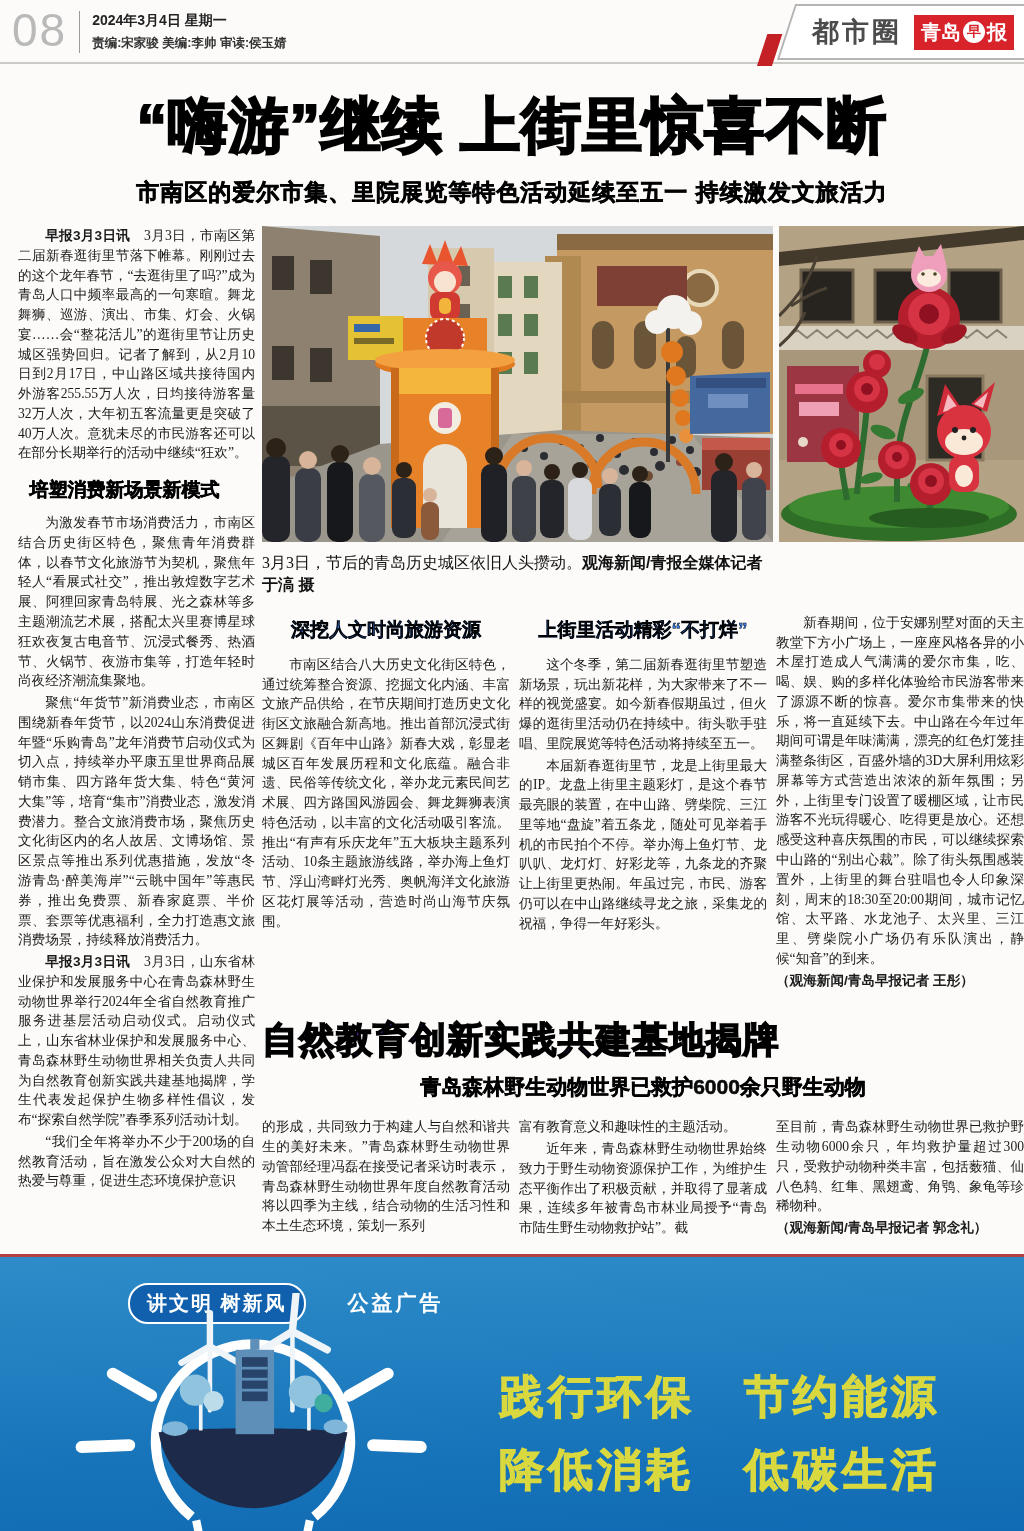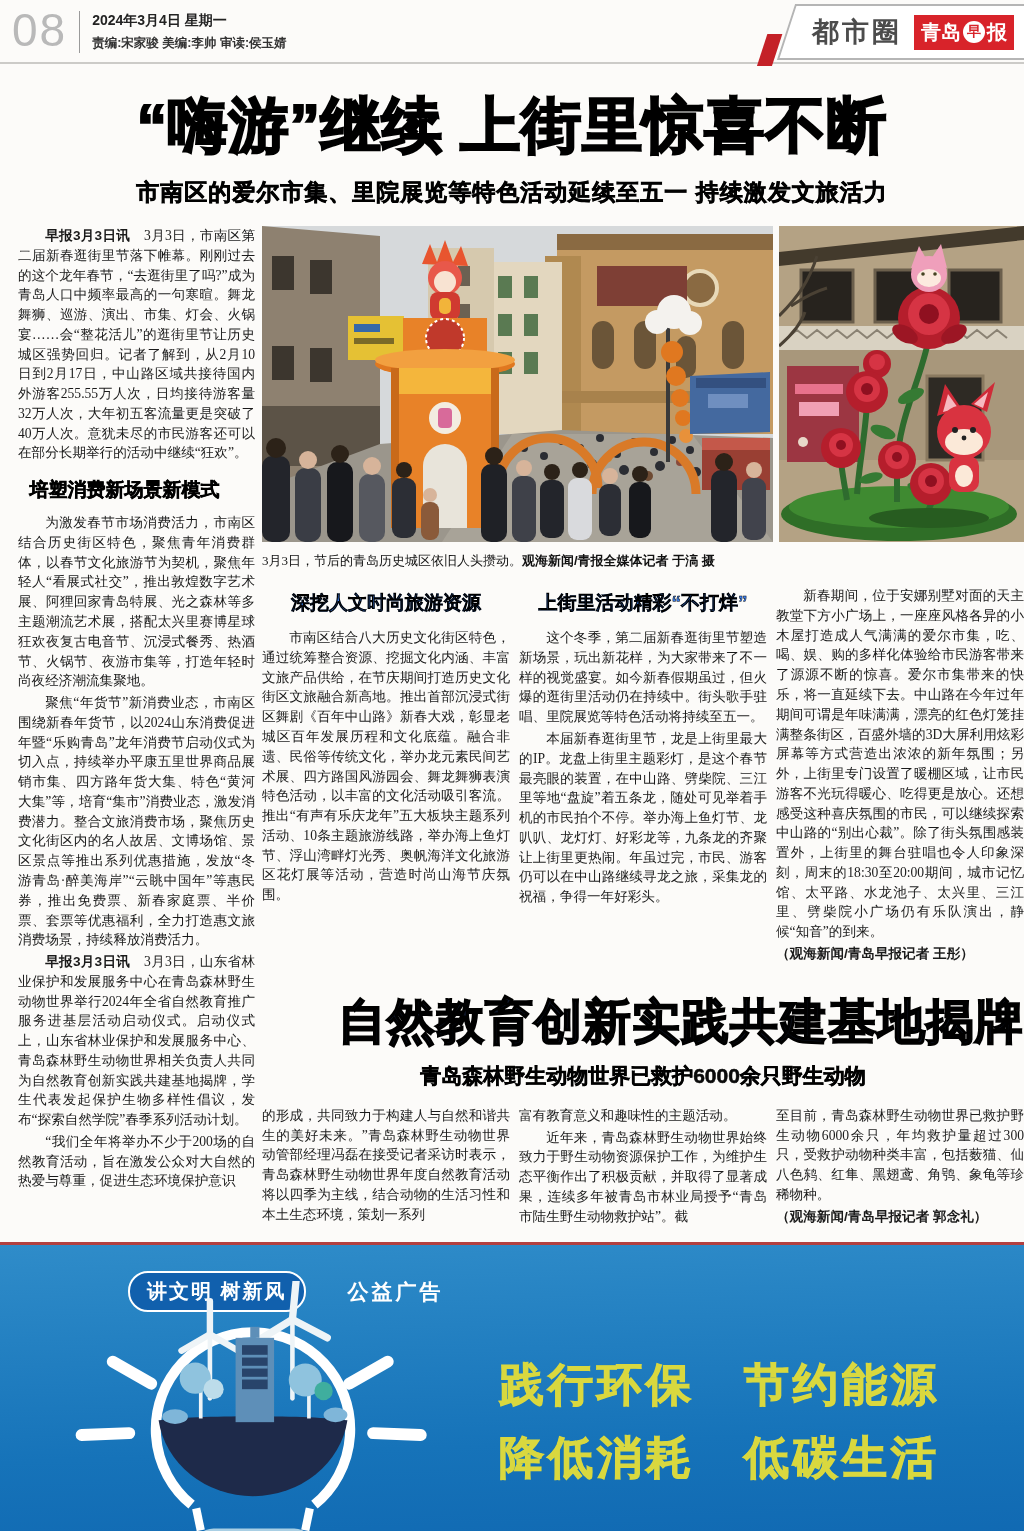--- a/index.html
+++ b/index.html
@@ -36,31 +36,31 @@
   .main-area{flex:1;min-width:0;}
   p.art{font-size:13.6px;line-height:1.455;text-align:justify;text-justify:inter-ideograph;margin:0 0 2px;}
   p.art.indent{text-indent:2em;}
   p.art .lead{font-weight:900;font-family:"Liberation Sans","DejaVu Sans",sans-serif;}
   .col-sec-title{font-family:"Liberation Sans","DejaVu Sans",sans-serif;font-size:19px;font-weight:900;
     color:#000;margin:14px 0 10px;text-indent:0.6em;-webkit-text-stroke:0.5px #000;}
   .gap-article2{margin-top:20px;}
   
   .photos{display:flex;gap:6px;}
   figure{margin:0;}
-  .photo-caption{font-size:13px;line-height:1.4;padding-top:6px;color:#111;}
+  .photo-caption{font-size:16px;line-height:1.4;padding-top:6px;color:#111;}
   .photo-caption .credit{font-weight:900;font-family:"Liberation Sans","DejaVu Sans",sans-serif;}
   
   .three-cols{display:flex;gap:9px;margin-top:16px;}
   .three-cols .col{flex:1;min-width:0;}
   .col-head{font-family:"Liberation Sans","DejaVu Sans",sans-serif;font-size:19px;font-weight:700;text-align:center;
     margin:4px 0 12px;color:#3b82f6;-webkit-text-stroke:0.5px #000;}
   .byline{font-weight:900;font-family:"Liberation Sans","DejaVu Sans",sans-serif;text-align:right;margin-top:2px;}
   
-  .art2-head{margin:24px 0 6px;text-align:right;font-family:"Liberation Sans","DejaVu Sans",sans-serif;
-    font-size:48px;font-weight:900;color:#0f172a;-webkit-text-stroke:1.6px #000;letter-spacing:1px;white-space:nowrap;}
+  .art2-head{margin:24px 0 6px;text-align:left;font-family:"Liberation Sans","DejaVu Sans",sans-serif;
+    font-size:36px;font-weight:900;color:#6d28d9;-webkit-text-stroke:1.6px #000;letter-spacing:1px;white-space:nowrap;}
   .art2-sub{margin:8px 0 16px;text-align:center;font-family:"Liberation Sans","DejaVu Sans",sans-serif;
     font-size:21px;font-weight:800;color:#0a0a0a;-webkit-text-stroke:0.5px #000;}
   
   .ad-top-rule{height:3px;background:#b24040;margin-top:14px;}
   .ad{position:relative;height:360px;background:linear-gradient(178deg,#2f8cc9 0%,#1673b9 55%,#0d63ae 100%);overflow:hidden;}
   .ad-badge-row{position:absolute;left:128px;top:26px;display:flex;align-items:center;gap:42px;}
   .ad-pill{background:#1160ad;border:2px solid #fff;border-radius:20px;padding:5px 17px;color:#fff;
     font-family:"Liberation Sans","DejaVu Sans",sans-serif;font-size:20px;font-weight:900;letter-spacing:2px;}
   .ad-label{color:#fff;font-family:"Liberation Sans","DejaVu Sans",sans-serif;font-size:21px;font-weight:900;letter-spacing:3px;}
   .ad-bulb{position:absolute;left:38px;top:36px;width:430px;height:330px;}

